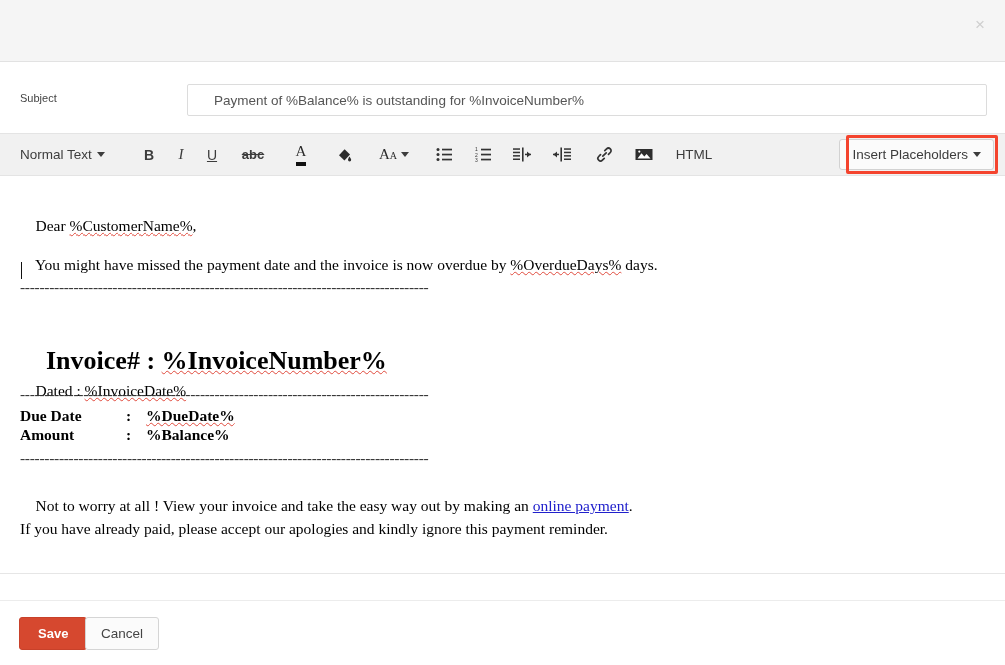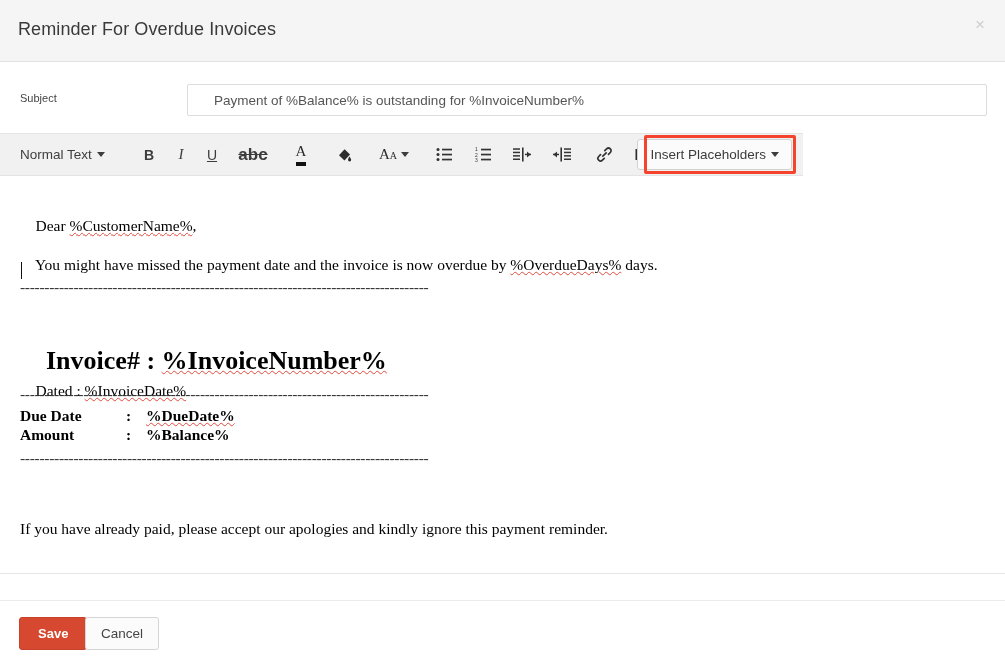--- a/index.html
+++ b/index.html
@@ -80,21 +80,21 @@
     color: #555555;
     padding: 0 26px;
     outline: none;
   }
 
   
   .toolbar {
     position: absolute;
     left: 0;
     top: 133px;
-    width: 803px;
+    width: 1005px;
     height: 43px;
     background: #f1f1f1;
     border-top: 1px solid #e4e4e4;
     border-bottom: 1px solid #e4e4e4;
     box-sizing: border-box;
   }
   .tb-item {
     position: absolute;
     top: 0;
     height: 41px;
@@ -120,21 +120,21 @@
     border-left: 4px solid transparent;
     border-right: 4px solid transparent;
     border-top: 5px solid #3d3d3d;
     margin-left: 5px;
     vertical-align: middle;
   }
   .tb-btn { width: 34px; }
   .tb-bold    { left: 132px; font-weight: bold; font-size: 14px; }
   .tb-italic  { left: 164px; font-style: italic; font-family: "Liberation Serif", serif; font-size: 15px; }
   .tb-under   { left: 195px; text-decoration: underline; font-size: 14px; }
-  .tb-strike  { left: 236px; text-decoration: line-through; font-size: 17px; font-weight: bold; }
+  .tb-strike  { left: 236px; text-decoration: line-through; font-size: 13px; font-weight: bold; }
   .tb-fcolor  { left: 285px; width: 32px; }
   .tb-hilite  { left: 328px; width: 32px; }
   .tb-fsize   { left: 374px; width: 40px; }
   .tb-ul      { left: 427px; }
   .tb-ol      { left: 466px; }
   .tb-indent  { left: 505px; }
   .tb-outdent { left: 544px; }
   .tb-link    { left: 587px; }
   .tb-image   { left: 627px; }
   .tb-html    { left: 668px; width: 52px; font-size: 13.5px; color: #3c3c3c; }
@@ -312,21 +312,20 @@
     font-size: 13.5px;
     cursor: pointer;
   }
 
   svg.icn { display: block; }
 </style>
 </head>
 <body>
 
 <div class="modal-header">
-  <div class="modal-title">Reminder For Overdue Invoices</div>
   <div class="close-icon">×</div>
 </div>
 
 <div class="subject-row">
   <div class="subject-label">Subject</div>
   <input class="subject-input" type="text" value="Payment of %Balance% is outstanding for %InvoiceNumber%" style="">
 </div>
 
 <div class="toolbar">
 
@@ -477,20 +476,23 @@
     </div>
     <div class="kv-row">
       <span class="kv-key">Amount</span>
       <span class="kv-colon">:</span>
       <span>%Balance%</span>
     </div>
   </div>
 
   <div class="dash-rule" style="top:273px;">------------------------------------------------------------------------------------</div>
 
+  <div class="ed-line" style="top:306px;">
+    <span>Not to worry at all ! View your invoice and take the easy way out by making an </span><span class="ed-link">online payment</span><span>.</span>
+  </div>
 
   <div class="ed-line" style="top:345px;">If you have already paid, please accept our apologies and kindly ignore this payment reminder.</div>
 </div>
 
 <div class="footer-divider-1"></div>
 <div class="footer-divider-2"></div>
 <div class="footer">
   <button class="btn-save">Save</button>
   <button class="btn-cancel">Cancel</button>
 </div>

